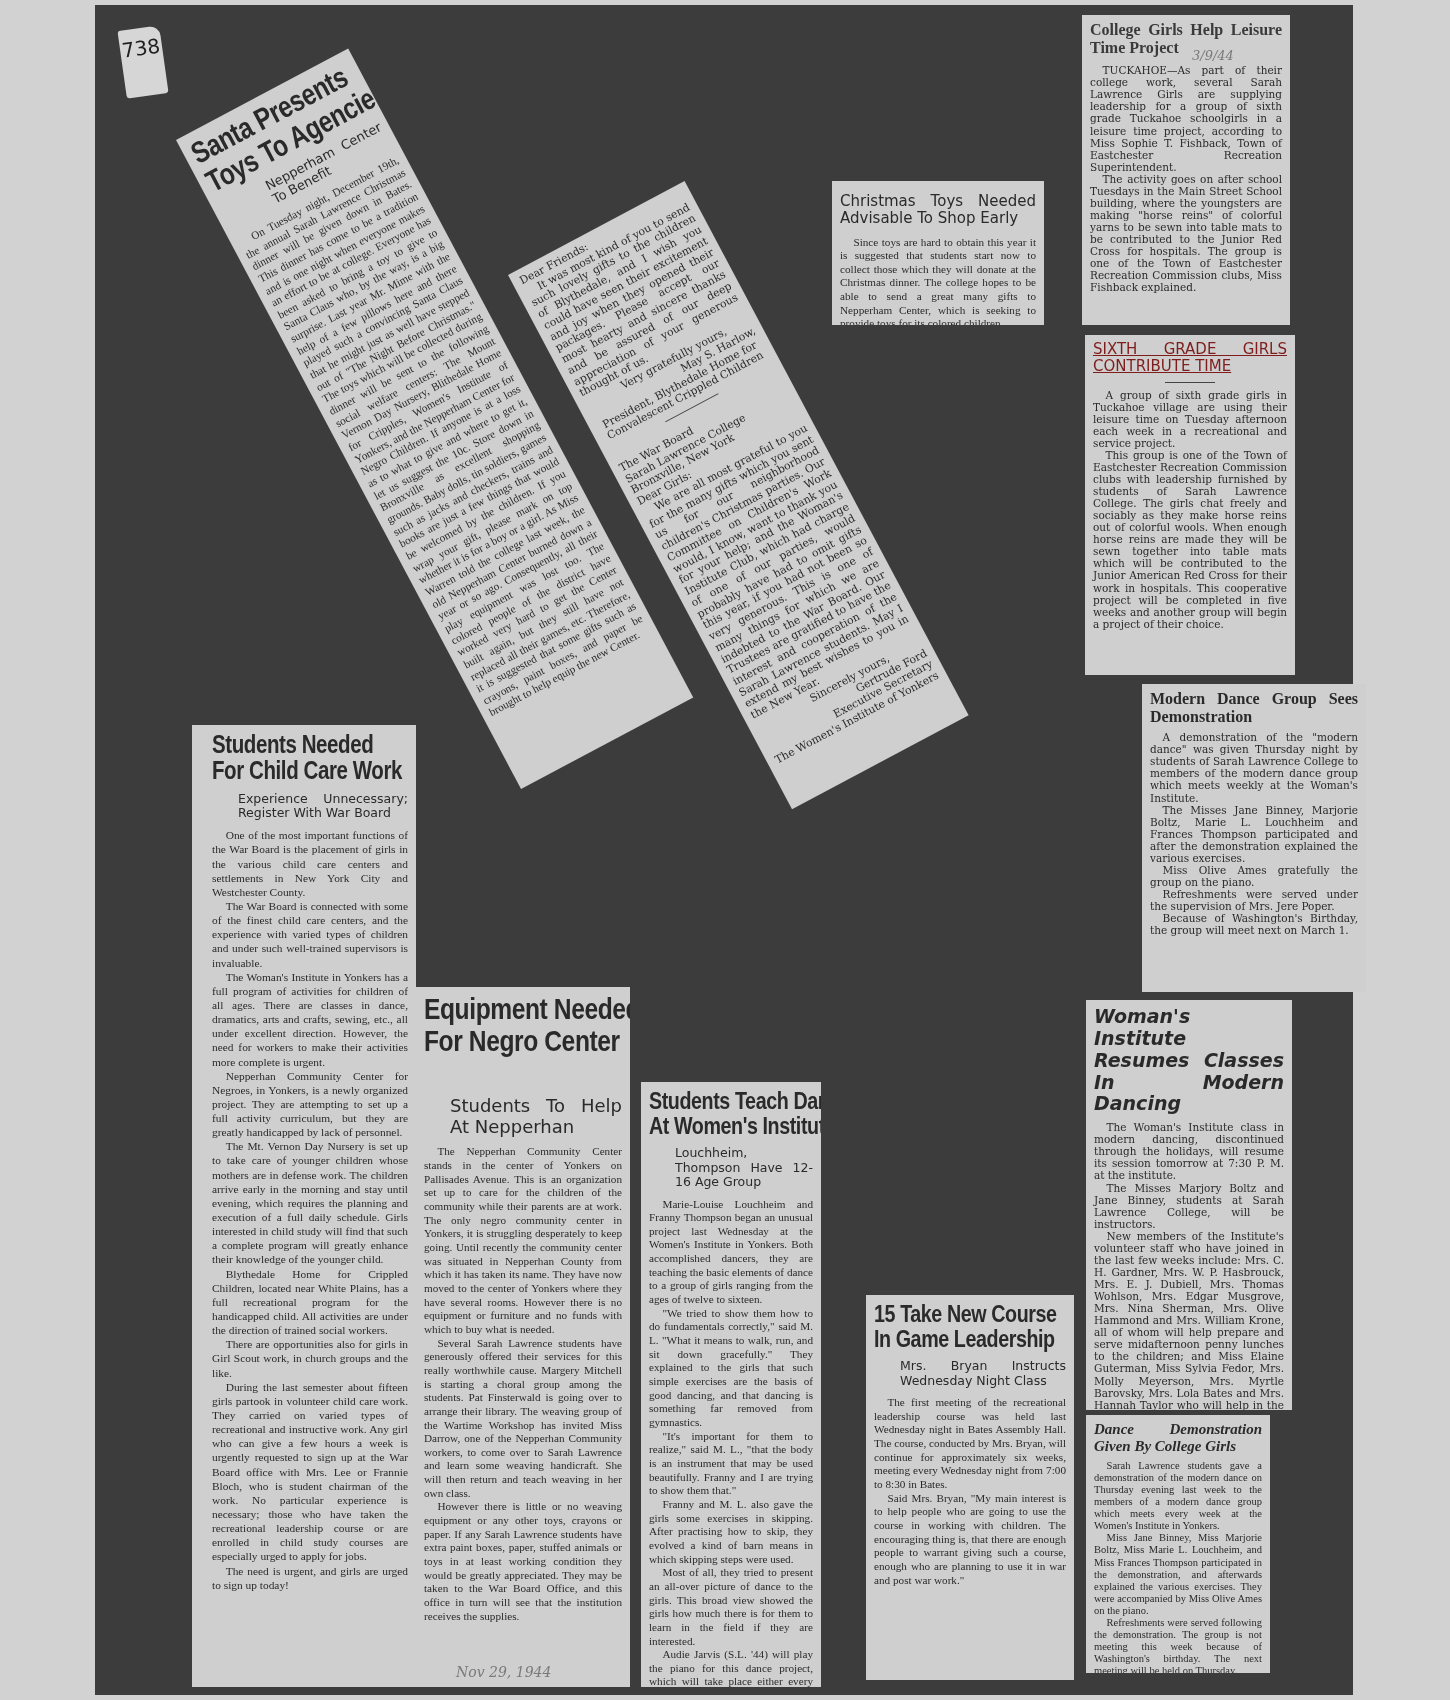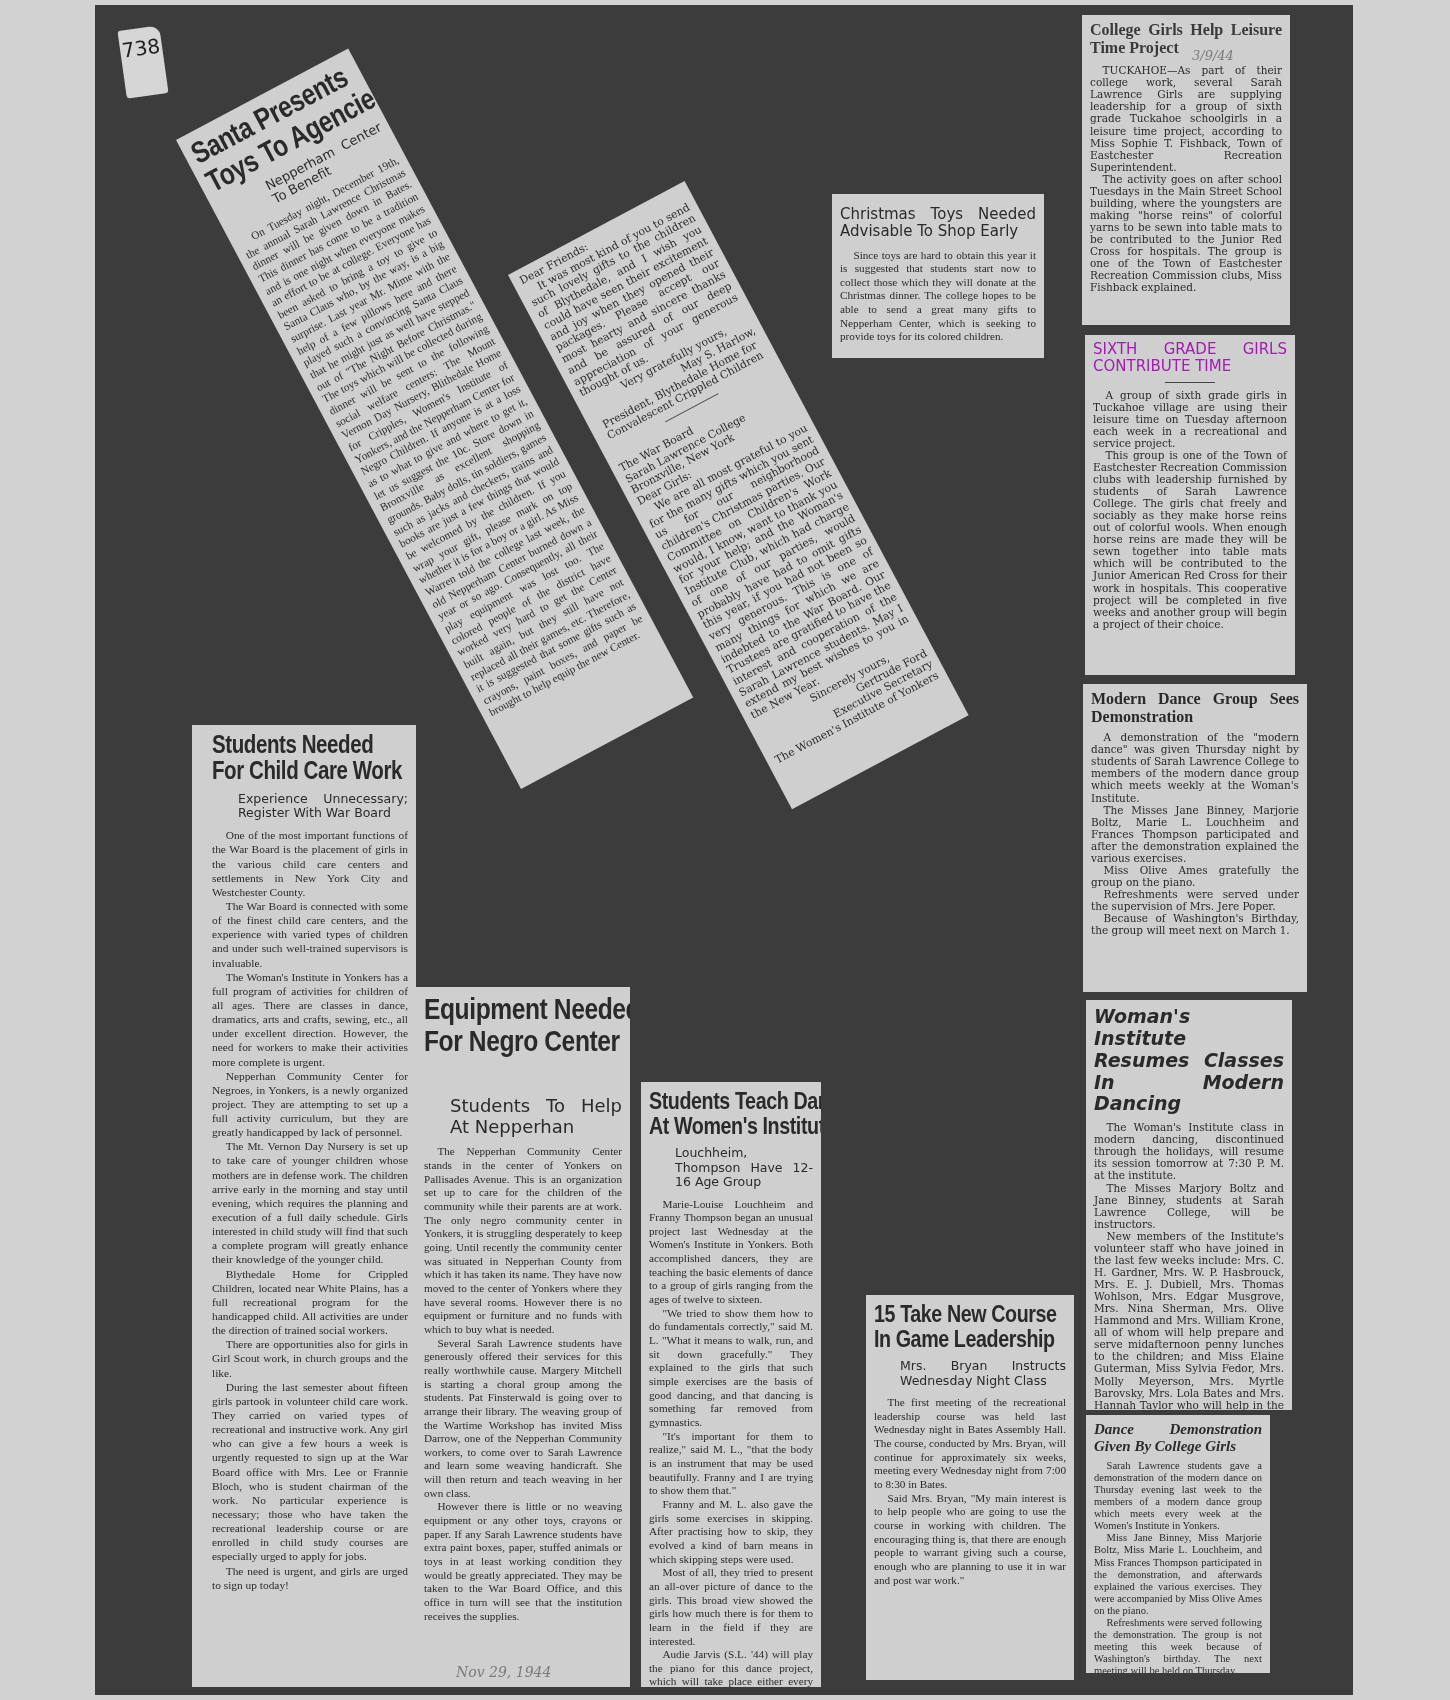--- a/index.html
+++ b/index.html
@@ -96,40 +96,40 @@
 Sarah Lawrence College
 Bronxville, New York</div>
   <div>Dear Girls:</div>
   <p>We are all most grateful to you for the many gifts which you sent us for our neighborhood children's Christmas parties. Our Committee on Children's Work would, I know, want to thank you for your help; and the Woman's Institute Club, which had charge of one of our parties, would probably have had to omit gifts this year, if you had not been so very generous. This is one of many things for which we are indebted to the War Board. Our Trustees are gratified to have the interest and cooperation of the Sarah Lawrence students. May I extend my best wishes to you in the New Year.</p>
   <div style="margin-left:60px;">Sincerely yours,</div>
   <div style="text-align:right;">Gertrude Ford</div>
   <div style="text-align:right;">Executive Secretary</div>
   <div style="text-align:right;">The Women's Institute of Yonkers</div>
 </div>
 
-<div class="clip" style="left:832px; top:194px; width:212px; height:164px;">
+<div class="clip" style="left:832px; top:181px; width:212px; height:144px;">
   <div class="h-sans" style="font-size:15px; margin:6px 0 8px;">Christmas Toys Needed Advisable To Shop Early</div>
   <p>Since toys are hard to obtain this year it is suggested that students start now to collect those which they will donate at the Christmas dinner. The college hopes to be able to send a great many gifts to Nepperham Center, which is seeking to provide toys for its colored children.</p>
 </div>
 
 <div class="clip" style="left:1082px; top:15px; width:208px; height:310px; font-family:'DejaVu Serif', serif; font-size:10.5px; line-height:1.15;">
   <div class="h-serif" style="font-size:16px; margin-bottom:8px; color:#3a3a3a;">College Girls Help Leisure Time Project</div>
   <p>TUCKAHOE—As part of their college work, several Sarah Lawrence Girls are supplying leadership for a group of sixth grade Tuckahoe schoolgirls in a leisure time project, according to Miss Sophie T. Fishback, Town of Eastchester Recreation Superintendent.</p>
   <p>The activity goes on after school Tuesdays in the Main Street School building, where the youngsters are making "horse reins" of colorful yarns to be sewn into table mats to be contributed to the Junior Red Cross for hospitals. The group is one of the Town of Eastchester Recreation Commission clubs, Miss Fishback explained.</p>
   <div class="handwrite" style="left:110px; top:34px; font-size:13px;">3/9/44</div>
 </div>
 
 <div class="clip" style="left:1085px; top:335px; width:210px; height:340px; font-family:'DejaVu Serif', serif; font-size:10.5px; line-height:1.15;">
-  <div class="h-sans" style="font-size:15px; margin-bottom:2px; color:#a21caf;">SIXTH GRADE GIRLS CONTRIBUTE TIME</div>
+  <div class="h-sans" style="font-size:15px; margin-bottom:2px; color:#7f1d1d;text-decoration:underline;">SIXTH GRADE GIRLS CONTRIBUTE TIME</div>
   <div class="rule" style="width:50px;"></div>
   <p>A group of sixth grade girls in Tuckahoe village are using their leisure time on Tuesday afternoon each week in a recreational and service project.</p>
   <p>This group is one of the Town of Eastchester Recreation Commission clubs with leadership furnished by students of Sarah Lawrence College. The girls chat freely and sociably as they make horse reins out of colorful wools. When enough horse reins are made they will be sewn together into table mats which will be contributed to the Junior American Red Cross for their work in hospitals. This cooperative project will be completed in five weeks and another group will begin a project of their choice.</p>
 </div>
 
-<div class="clip" style="left:1083px; top:684px; width:224px; height:308px; font-family:'DejaVu Serif', serif; font-size:10.5px; line-height:1.15;">
+<div class="clip" style="left:1142px; top:684px; width:224px; height:308px; font-family:'DejaVu Serif', serif; font-size:10.5px; line-height:1.15;">
   <div class="h-serif" style="font-size:16px; margin-bottom:6px;">Modern Dance Group Sees Demonstration</div>
   <p>A demonstration of the "modern dance" was given Thursday night by students of Sarah Lawrence College to members of the modern dance group which meets weekly at the Woman's Institute.</p>
   <p>The Misses Jane Binney, Marjorie Boltz, Marie L. Louchheim and Frances Thompson participated and after the demonstration explained the various exercises.</p>
   <p>Miss Olive Ames gratefully the group on the piano.</p>
   <p>Refreshments were served under the supervision of Mrs. Jere Poper.</p>
   <p>Because of Washington's Birthday, the group will meet next on March 1.</p>
 </div>
 
 <div class="clip" style="left:1086px; top:1000px; width:206px; height:410px; font-family:'DejaVu Serif', serif; font-size:10.5px; line-height:1.15;">
   <div style="font-family:'DejaVu Sans', sans-serif; font-weight:bold; font-style:italic; font-size:19px; line-height:1.15; margin-bottom:6px;">Woman's Institute Resumes Classes In Modern Dancing</div>

